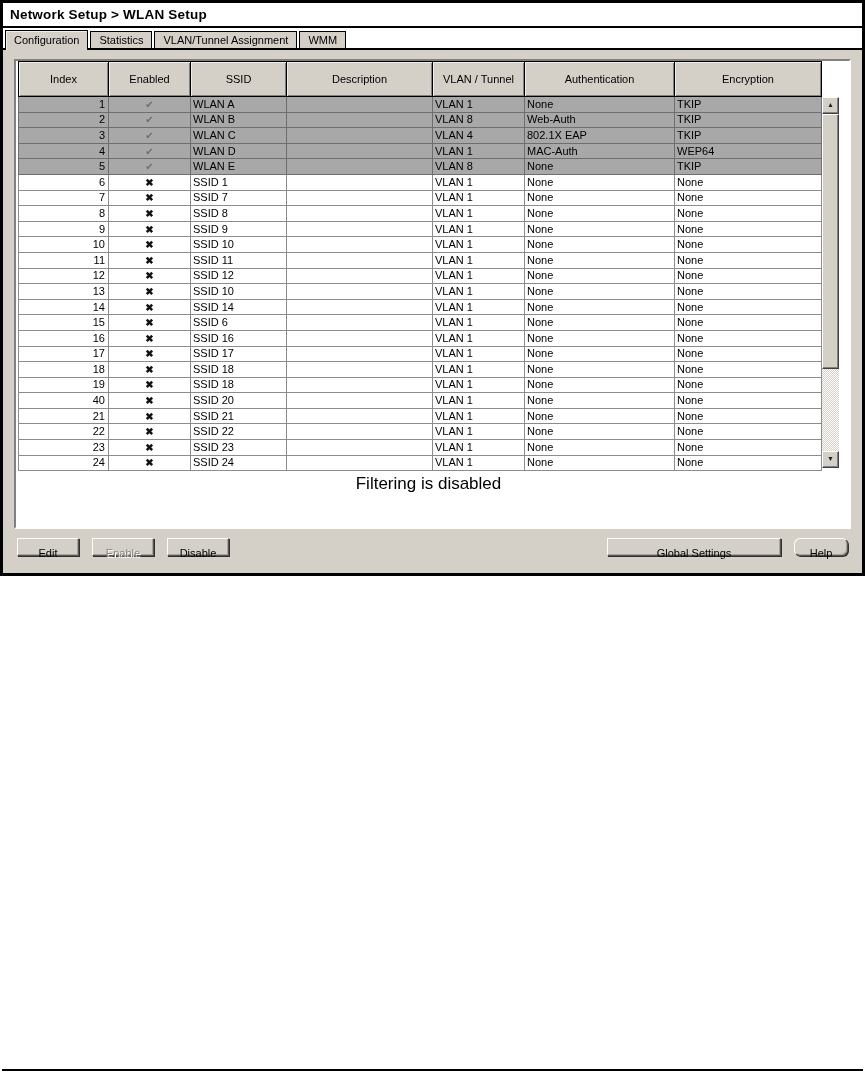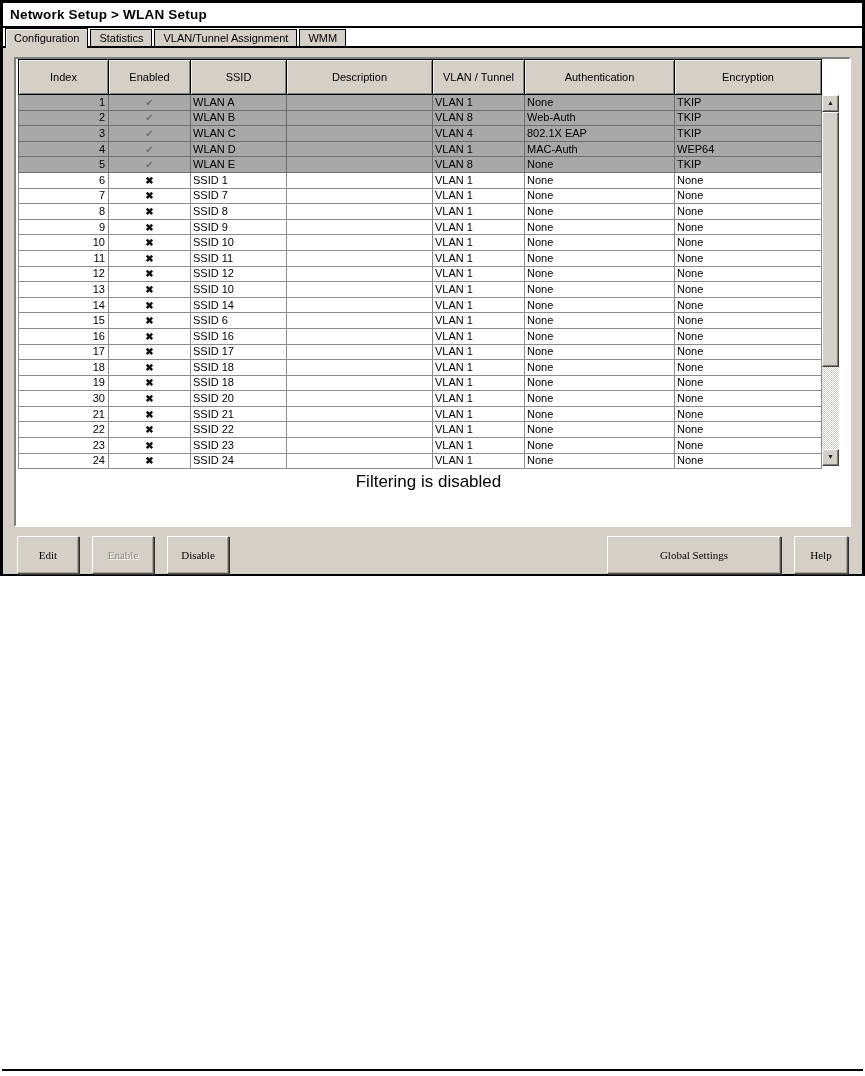--- a/index.html
+++ b/index.html
@@ -88,28 +88,28 @@
       linear-gradient(45deg, #ffffff 25%, #d4d0c8 25%, #d4d0c8 75%, #ffffff 75%);
     background-size: 2px 2px; background-position: 0 0, 1px 1px;
   }
   .footer-status { text-align: center; font-size: 17px; padding-top: 3px; }
   .button-row {
     display: flex; justify-content: space-between; align-items: center;
     margin-top: 9px; padding: 0 3px;
   }
   .btn-group { display: flex; gap: 13px; }
   .btn {
-    height: 38px; min-width: 62px; padding: 8px 10px;
+    height: 18px; min-width: 62px; padding: 8px 10px;
     background: var(--panel); color: #000;
     border: 1px solid; border-color: #ffffff #555555 #555555 #ffffff;
     box-shadow: 1px 1px 0 #303030, inset -1px -1px 0 #a9a49a;
-    font-size: 11px; font-family: Liberation Serif, serif; cursor: pointer;
+    font-size: 11px; font-family: Liberation Sans, sans-serif; cursor: pointer;
   }
   .btn.wide { min-width: 174px; }
-  .btn.help { min-width: 54px; }
+  .btn.help { min-width: 54px; border-radius: 6px; }
   .btn:disabled { color: #8a867e; text-shadow: 1px 1px 0 #fff; cursor: default; }
   .bottom-rule {
     position: absolute; left: 2px; top: 1069px; width: 861px; height: 2px;
     background: #000;
   }
 </style>
 </head>
 <body>
 
 <div class="window">
@@ -316,21 +316,21 @@
               <tr>
                 <td class="col-index">19</td>
                 <td class="col-enabled"><span class="x-glyph">✖</span></td>
                 <td>SSID 18</td>
                 <td></td>
                 <td>VLAN 1</td>
                 <td>None</td>
                 <td>None</td>
               </tr>
               <tr>
-                <td class="col-index">30</td>
+                <td class="col-index">40</td>
                 <td class="col-enabled"><span class="x-glyph">✖</span></td>
                 <td>SSID 20</td>
                 <td></td>
                 <td>VLAN 1</td>
                 <td>None</td>
                 <td>None</td>
               </tr>
               <tr>
                 <td class="col-index">21</td>
                 <td class="col-enabled"><span class="x-glyph">✖</span></td>

